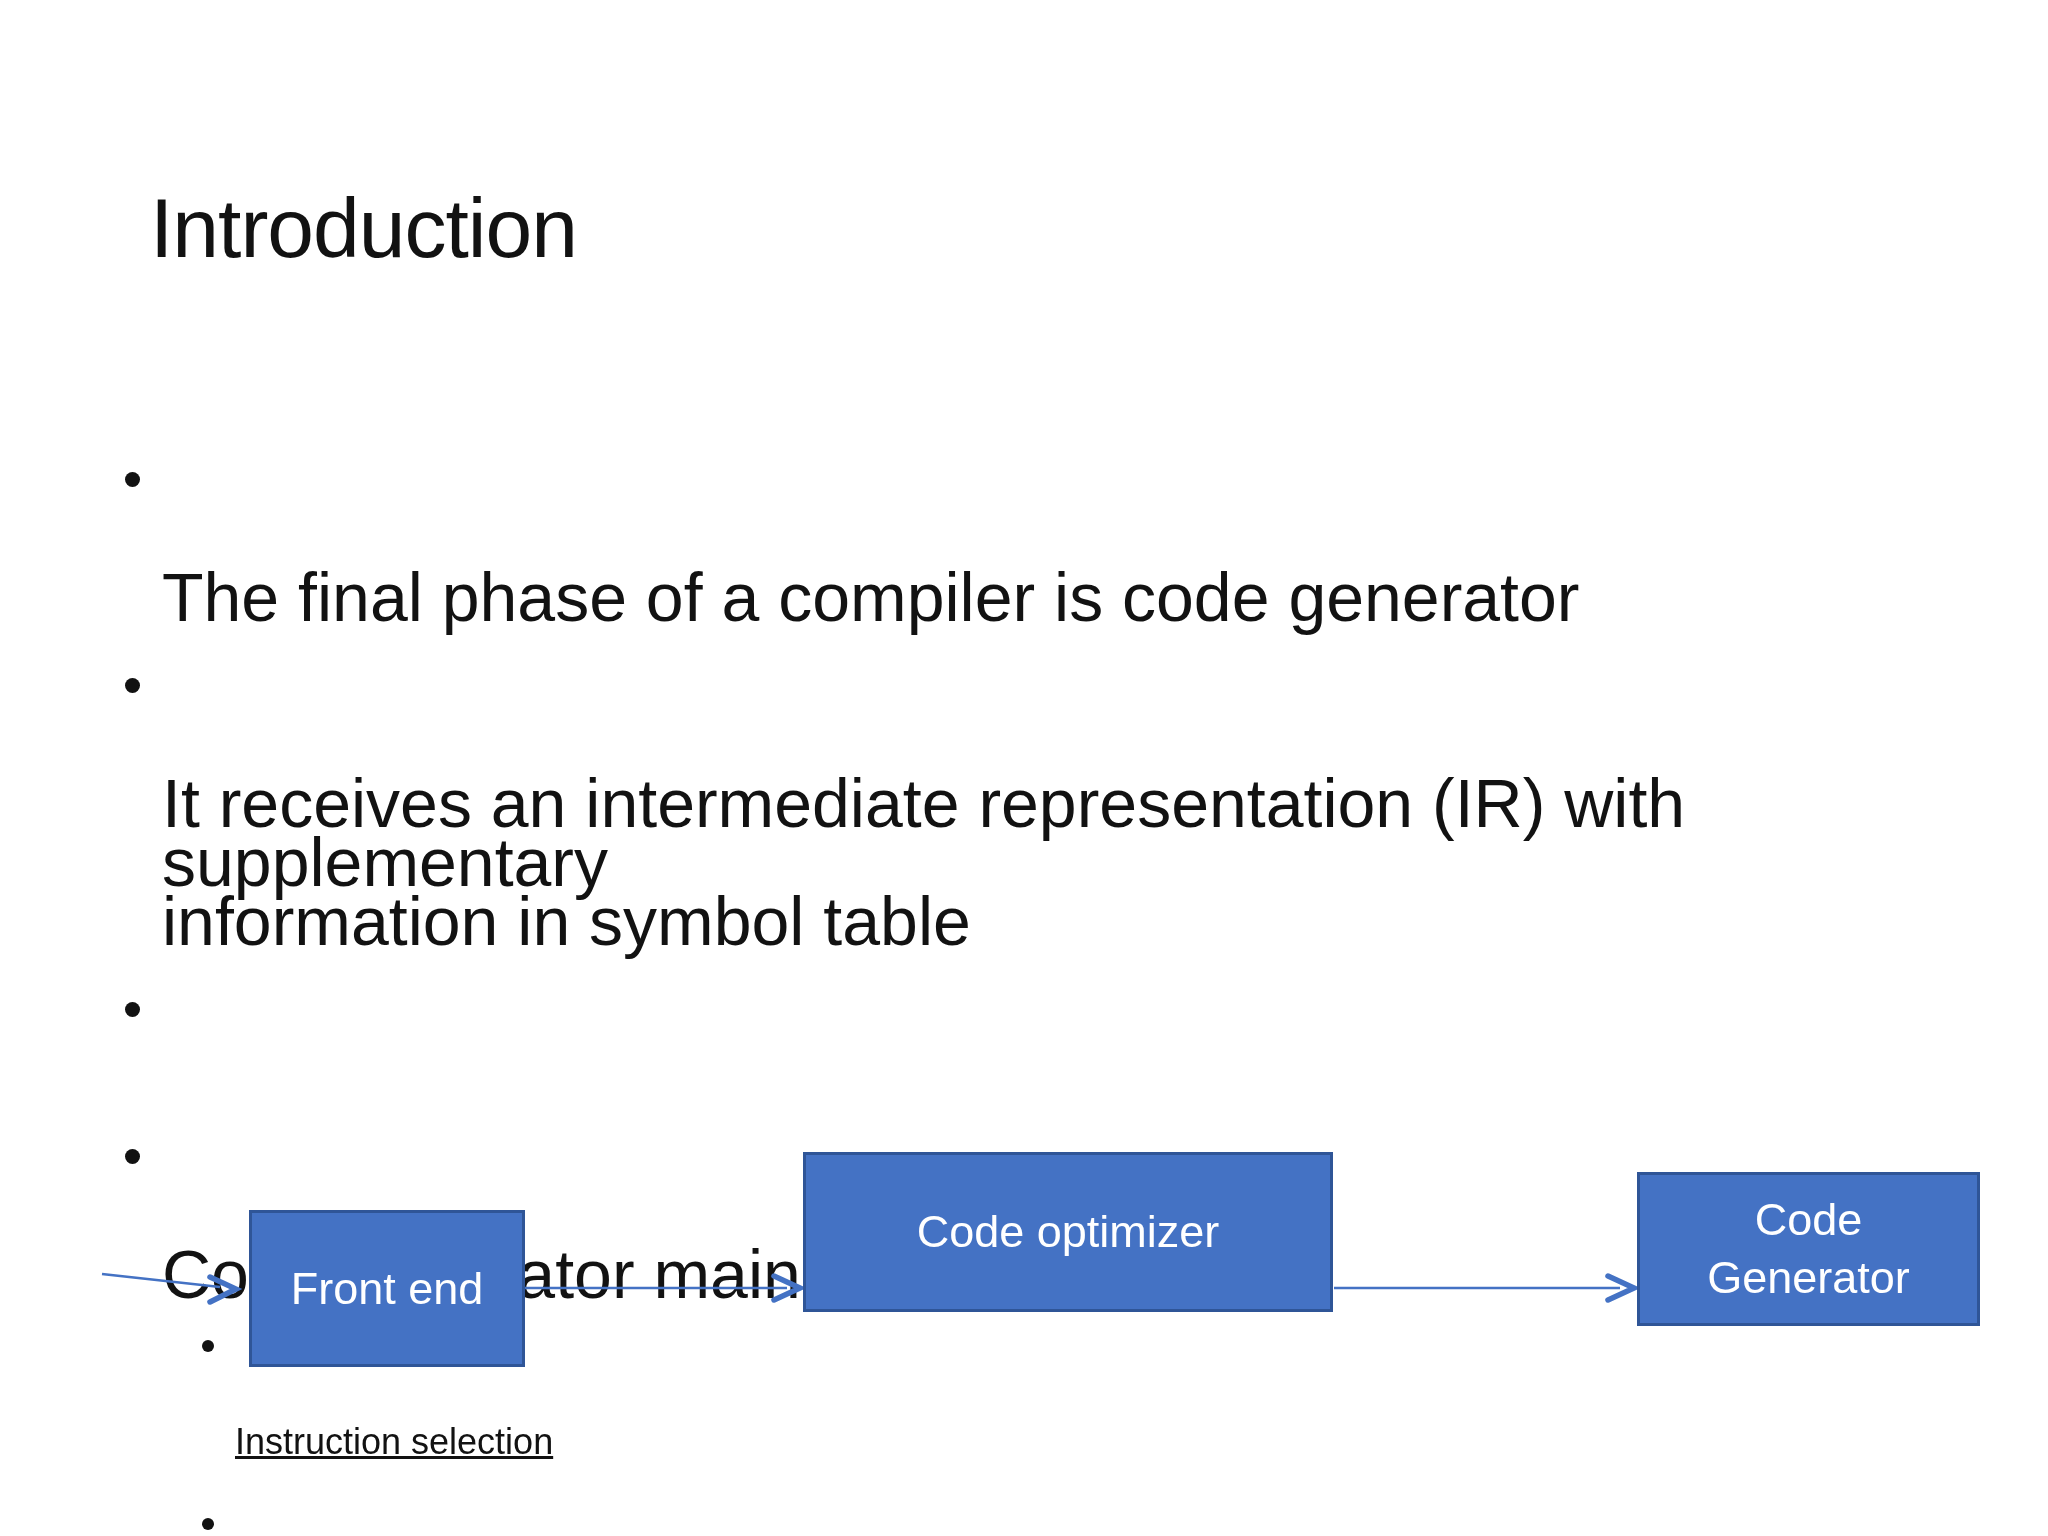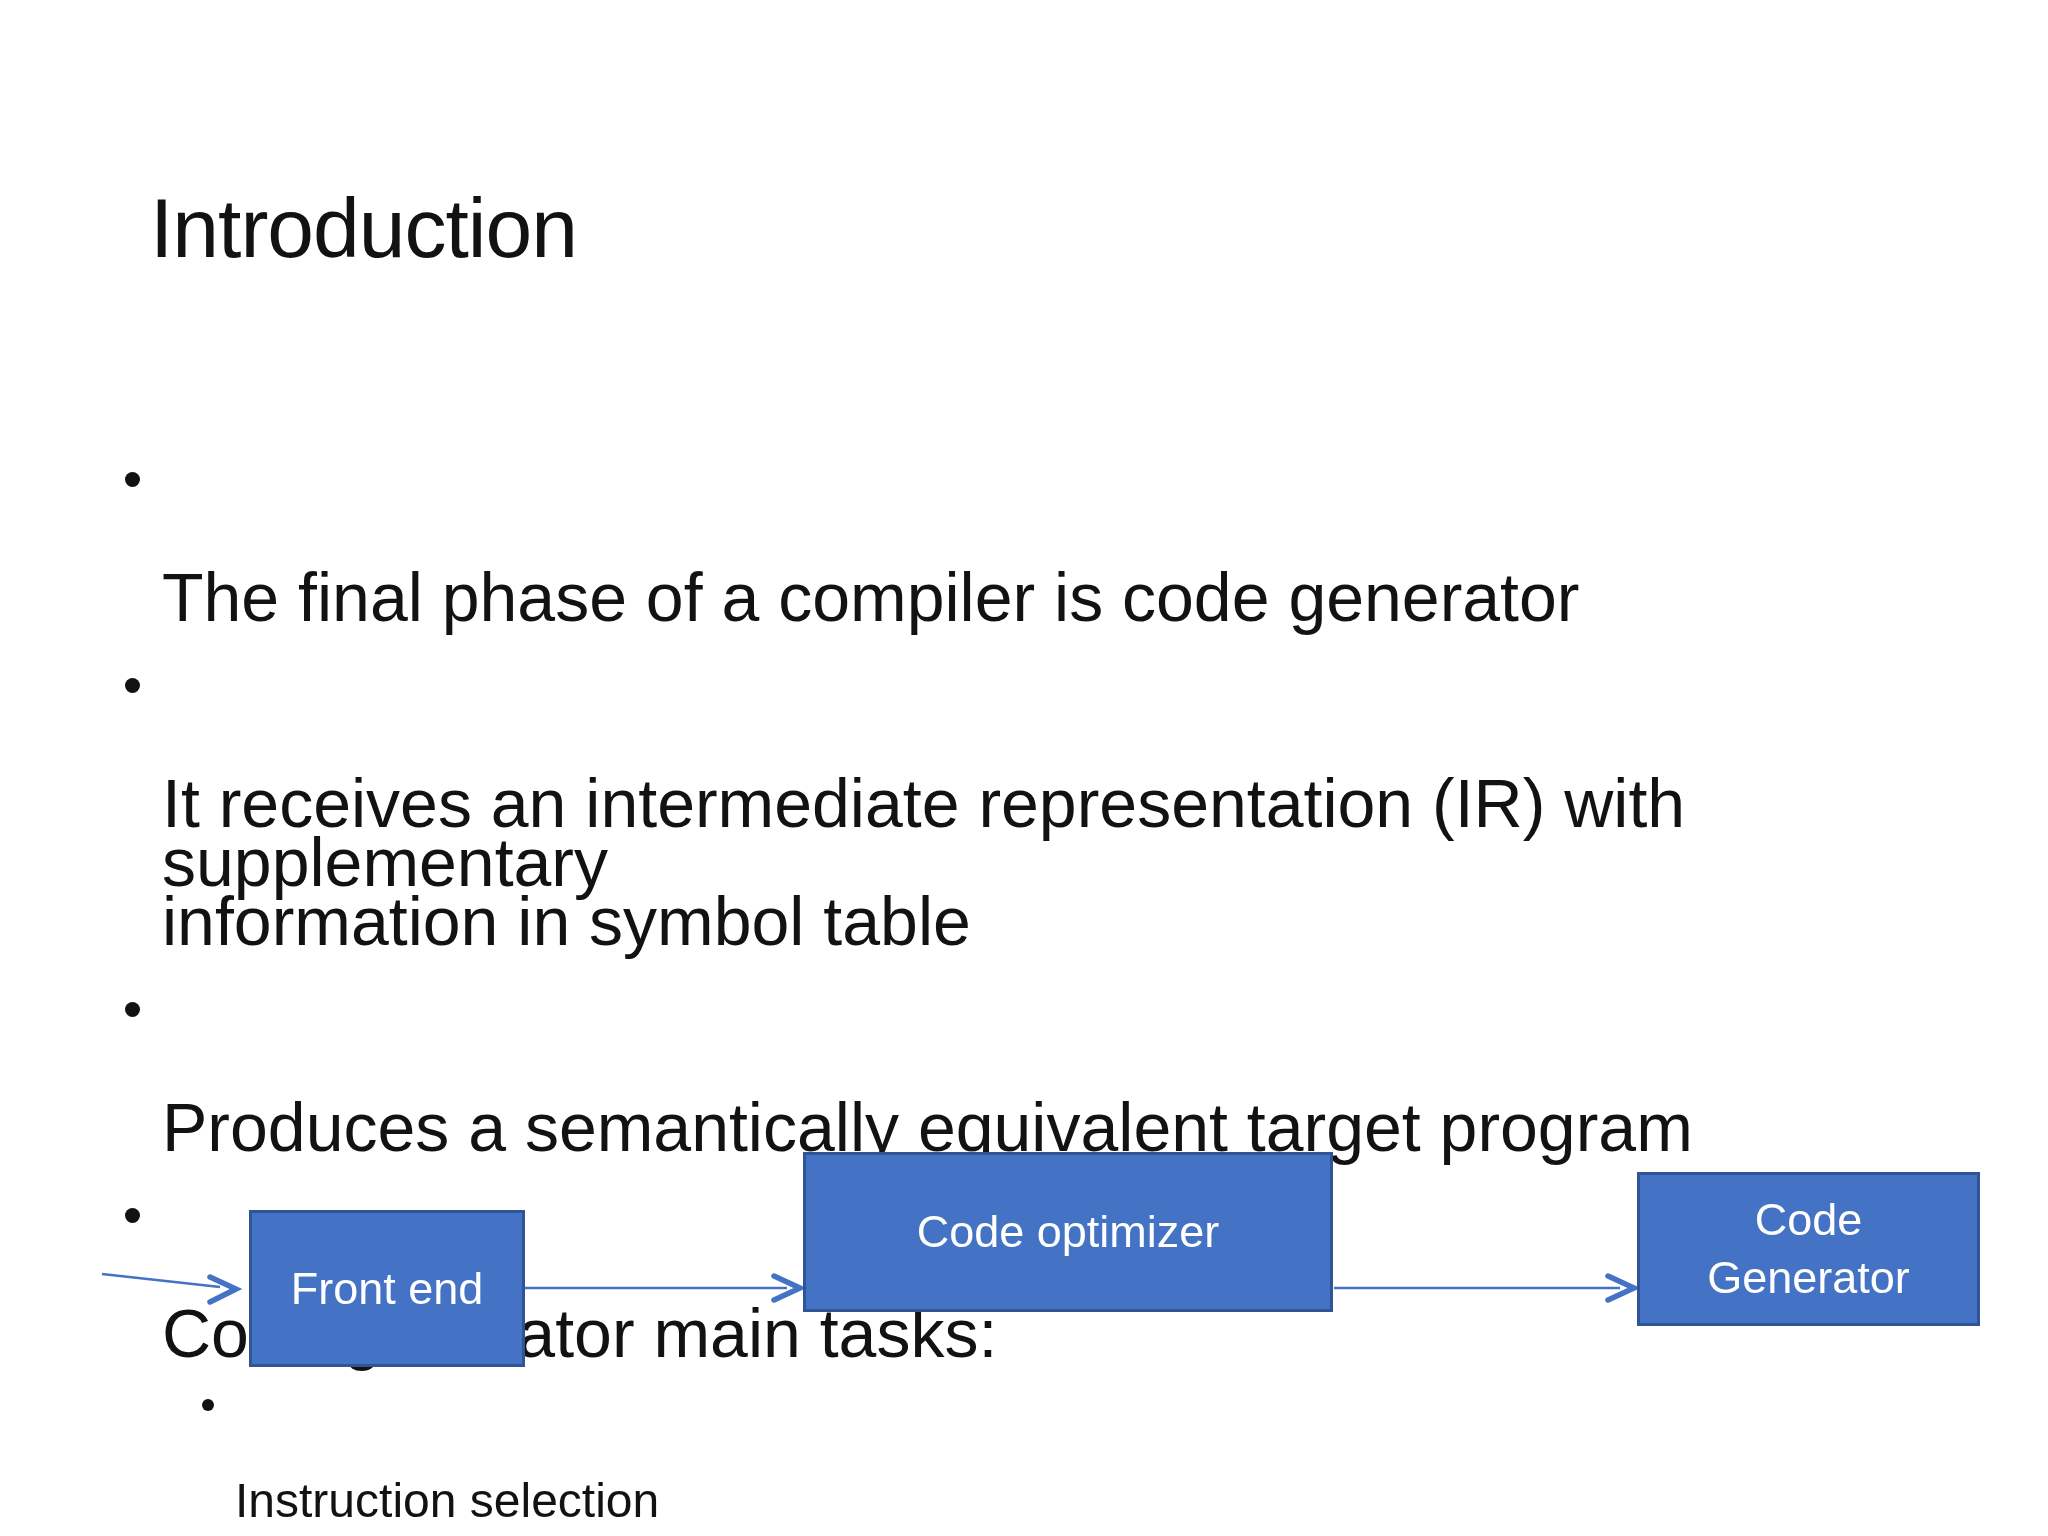--- a/index.html
+++ b/index.html
@@ -48,24 +48,25 @@
     left: 13px;
     top: 22px;
     width: 15px;
     height: 15px;
     border-radius: 50%;
     background: var(--text-color, #111111);
   }
   .li-sub {
     position: relative;
     padding-left: 123px;
-    font-size: 48px;
+    font-size: 36px;
     line-height: 48px;
     margin-bottom: 34px;
     white-space: pre-line;
+    text-decoration: underline;
   }
   .li-sub > .dot {
     position: absolute;
     left: 90px;
     top: 18px;
     width: 12px;
     height: 12px;
     border-radius: 50%;
     background: var(--text-color, #111111);
   }
@@ -120,21 +121,20 @@
       <span class="dot"></span>
       <span>The final phase of a compiler is code generator</span>
     </div>
     <div class="li-main">
       <span class="dot"></span>
       <span>It receives an intermediate representation (IR) with supplementary
 information in symbol table</span>
     </div>
     <div class="li-main">
       <span class="dot"></span>
-      <span>Produces a semantically equivalent target program</span>
     </div>
     <div class="li-main has-sub">
       <span class="dot"></span>
       <span>Code generator main tasks:</span>
     </div>
     <div class="li-sub">
       <span class="dot"></span>
       <span>Instruction selection</span>
     </div>
     <div class="li-sub">

